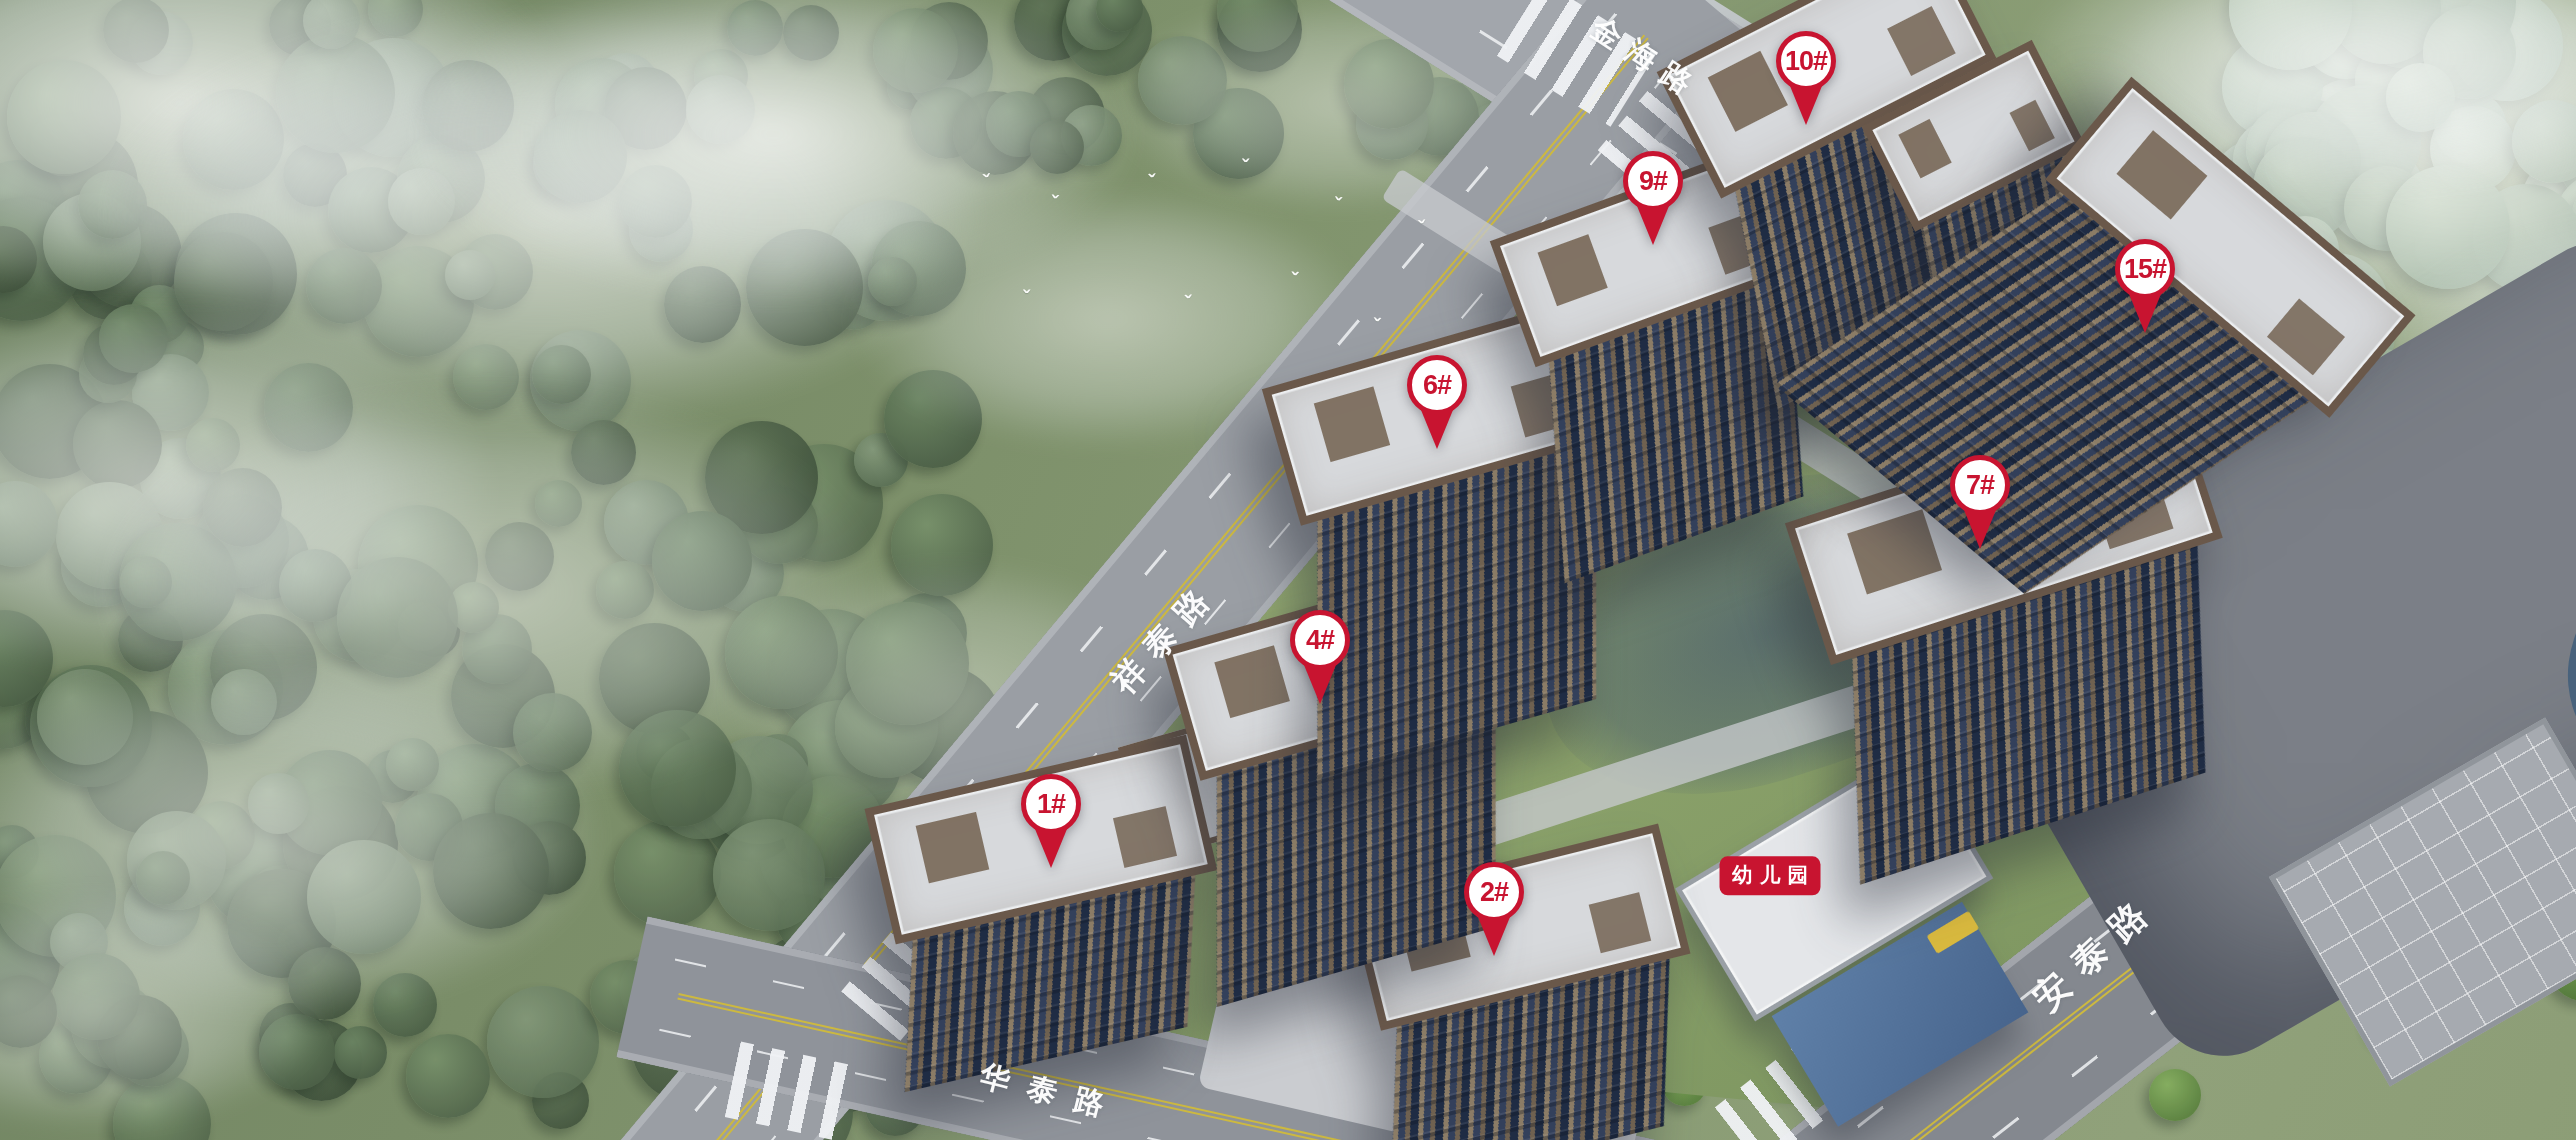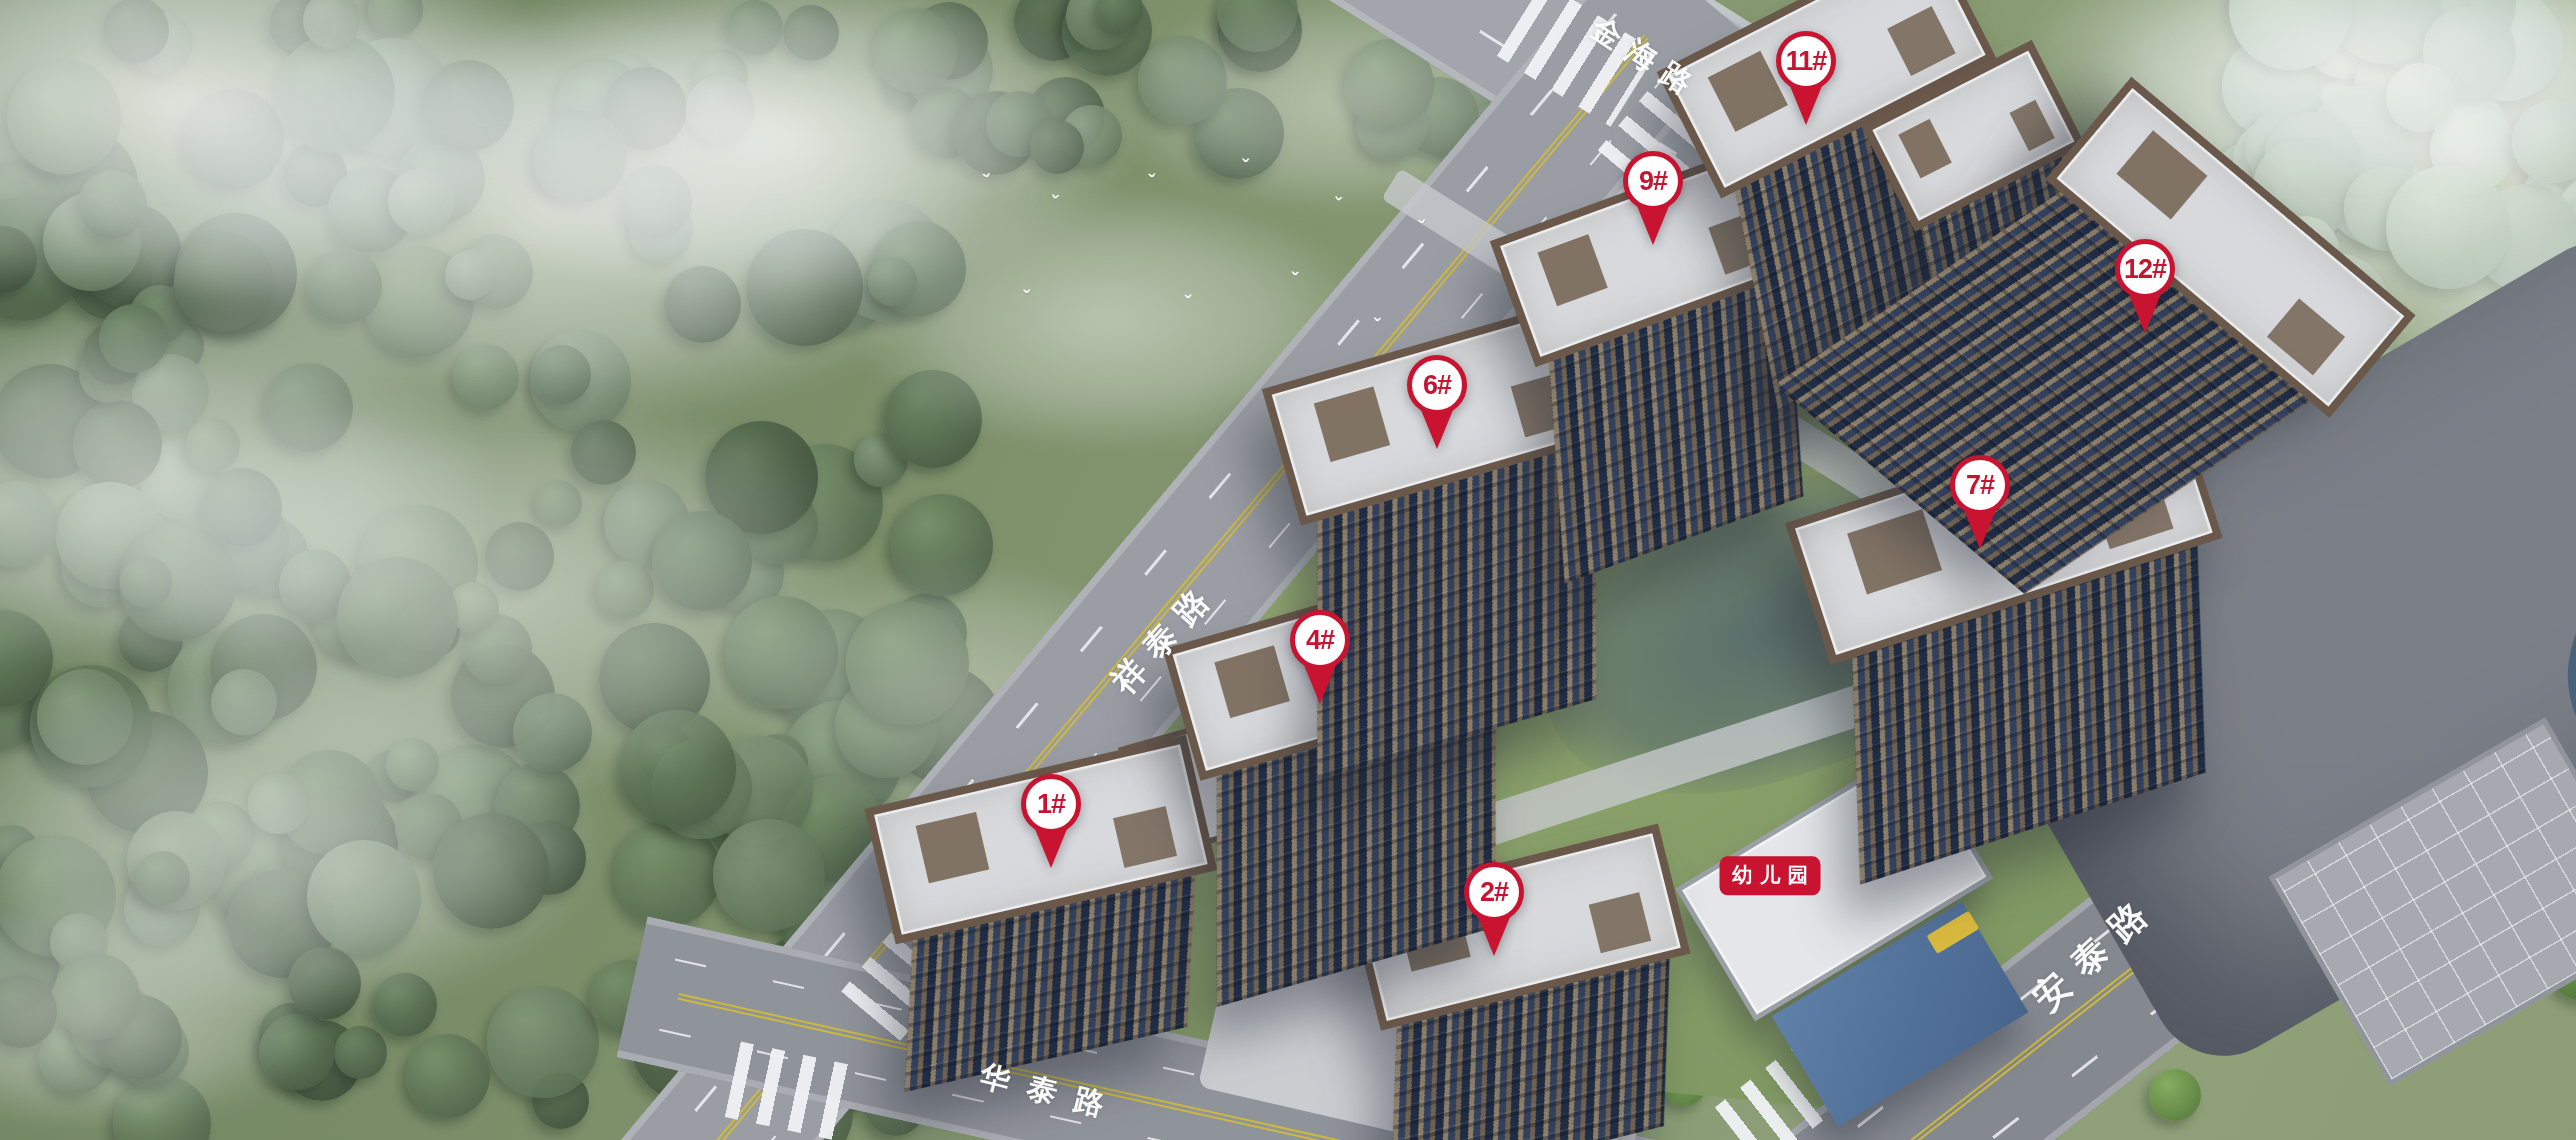--- a/index.html
+++ b/index.html
@@ -571,25 +571,25 @@
     <div class="pin-tail"></div>
   </div>
   <div class="pin" style="left:1653px;top:181px">
     <div class="pin-circle">
         <span>9#</span>
       </div>
     <div class="pin-tail"></div>
   </div>
   <div class="pin" style="left:1806px;top:61px">
     <div class="pin-circle">
-        <span>11#</span>
+        <span>10#</span>
       </div>
     <div class="pin-tail"></div>
   </div>
   <div class="pin" style="left:2145px;top:269px">
     <div class="pin-circle">
-        <span>12#</span>
+        <span>15#</span>
       </div>
     <div class="pin-tail"></div>
   </div>
 
 </div>
 
 
 </body></html>

